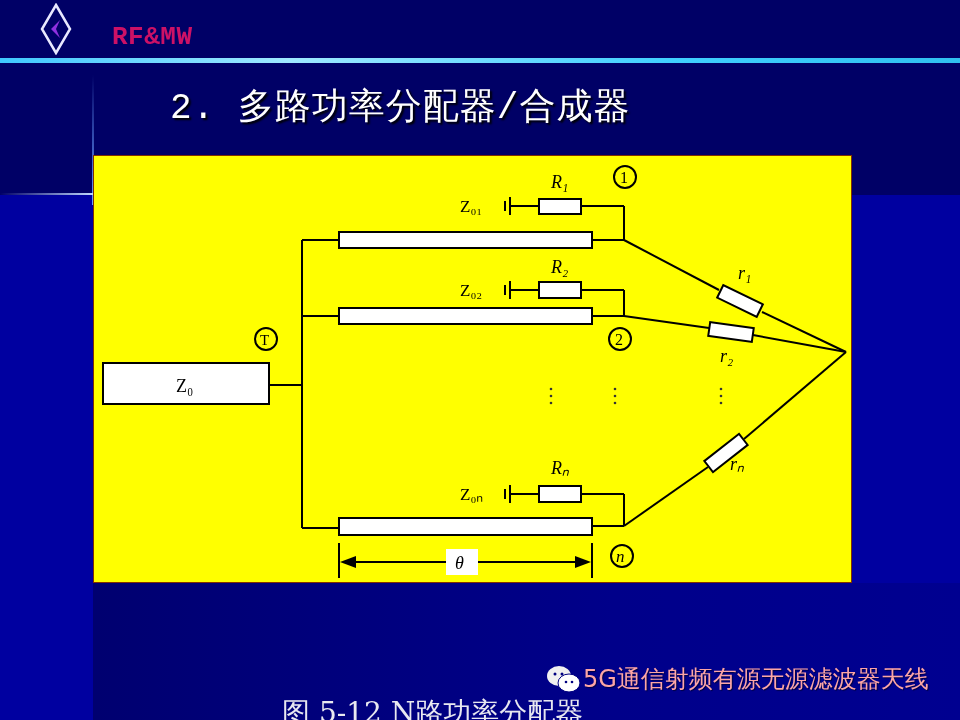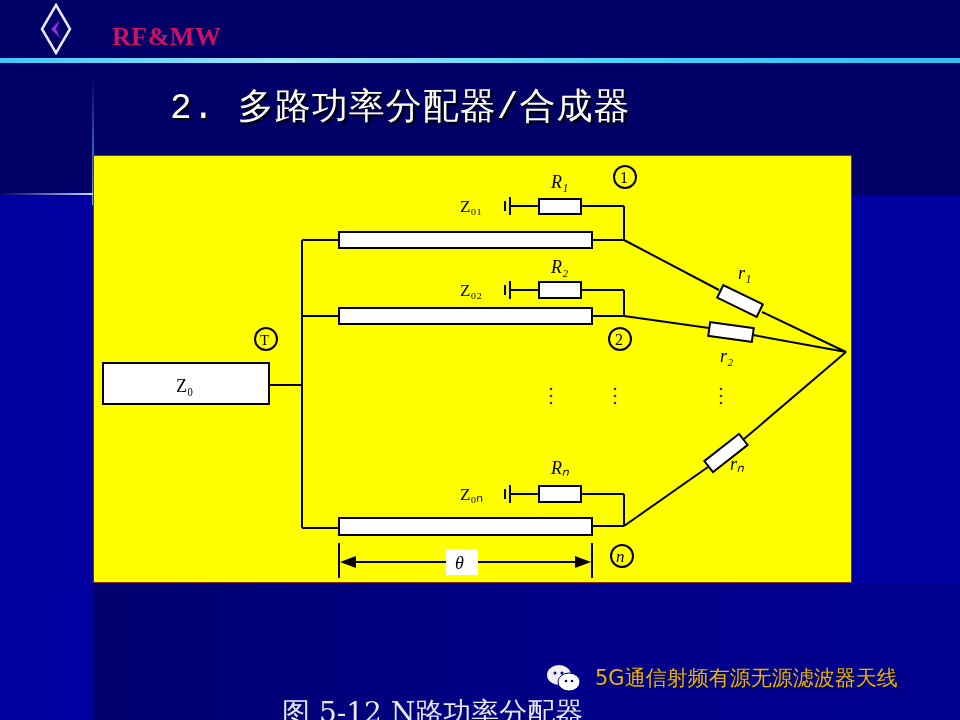--- a/index.html
+++ b/index.html
@@ -12,30 +12,30 @@
     .bg-lower-right { position: absolute; left: 852px; top: 195px; width: 108px; height: 525px; background: #0000a0; }
     .bg-bottom { position: absolute; left: 93px; top: 583px; width: 867px; height: 137px; background: linear-gradient(90deg,#000070 0%,#00008a 60%,#000090 100%); }
     .hline { position: absolute; left: 0; top: 58px; width: 960px; height: 5px;
       background: linear-gradient(90deg,#3fc8ff,#9fe8ff 30%,#40d0ff 70%,#30c0f0); }
     .vline-glow { position: absolute; left: 92px; top: 75px; width: 2px; height: 130px;
       background: linear-gradient(180deg,rgba(80,140,255,0),#6aa0ff); }
     .hline-glow { position: absolute; left: 0; top: 193px; width: 93px; height: 2px;
       background: linear-gradient(90deg,rgba(80,120,255,0),#c0d8ff); }
     .logo { position: absolute; left: 40px; top: 3px; width: 32px; height: 52px; }
     .brand { position: absolute; left: 112px; top: 22px; font-size: 26px; font-weight: bold; color: #cc1166;
-      font-family: Liberation Serif, serif; letter-spacing: 0.5px; }
+      font-family: Liberation Mono, monospace; letter-spacing: 0.5px; }
     .title { position: absolute; left: 170px; top: 82px; font-size: 36px; color: #ffffff;
       font-family: Liberation Mono, monospace; text-shadow: 2px 2px 2px #000; letter-spacing: 1px; }
     .panel { position: absolute; left: 93px; top: 155px; width: 759px; height: 428px; background: #ffff00;
       border: 1px solid #803000; box-sizing: border-box; }
     .panel svg { position: absolute; left: 0; top: 0; }
     .caption { position: absolute; left: 282px; top: 646px; font-size: 28px; color: #e8e8f0;
       font-family: "DejaVu Serif", serif; letter-spacing: 0px; margin-top: 48px; }
     .watermark { position: absolute; left: 545px; top: 663px; display: flex; align-items: center; }
-    .wm-text { font-family: "DejaVu Sans", sans-serif; font-size: 21px; color: #eab308; margin-left: 12px;
+    .wm-text { font-family: "DejaVu Sans", sans-serif; font-size: 24px; color: #fca5a5; margin-left: 0;
       text-shadow: 1px 1px 1px rgba(0,0,0,0.5); }
   </style>
 </head>
 <body>
 
 <div class="bg-lower-left"></div>
 <div class="bg-lower-right"></div>
 <div class="bg-bottom"></div>
 <div class="hline"></div>
 <div class="vline-glow"></div>

